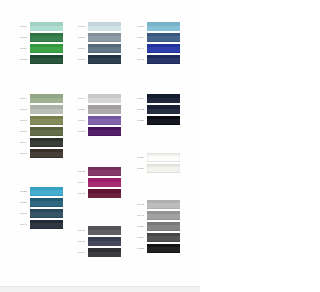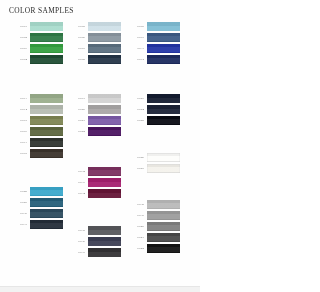--- a/index.html
+++ b/index.html
@@ -68,21 +68,20 @@
     position:absolute;left:0;bottom:0;width:200px;height:5px;
     background:#f2f2f2;
     border-top:0.5px solid #e6e6e6;
   }
 </style>
 </head>
 <body>
 
 <div class="page">
 
-  <div class="page-title">COLOR SAMPLES</div>
 
   <div class="grid">
       <div class="group" style="left: 10px; top: 21px; --sh: 11px; --sw: 33px;">
         <div class="swatch-row">
           <div class="swatch-label">No.01</div>
           <div class="swatch" style="background: rgb(169, 220, 205);">
             <div class="tex"></div>
           </div>
         </div>
         <div class="swatch-row">

